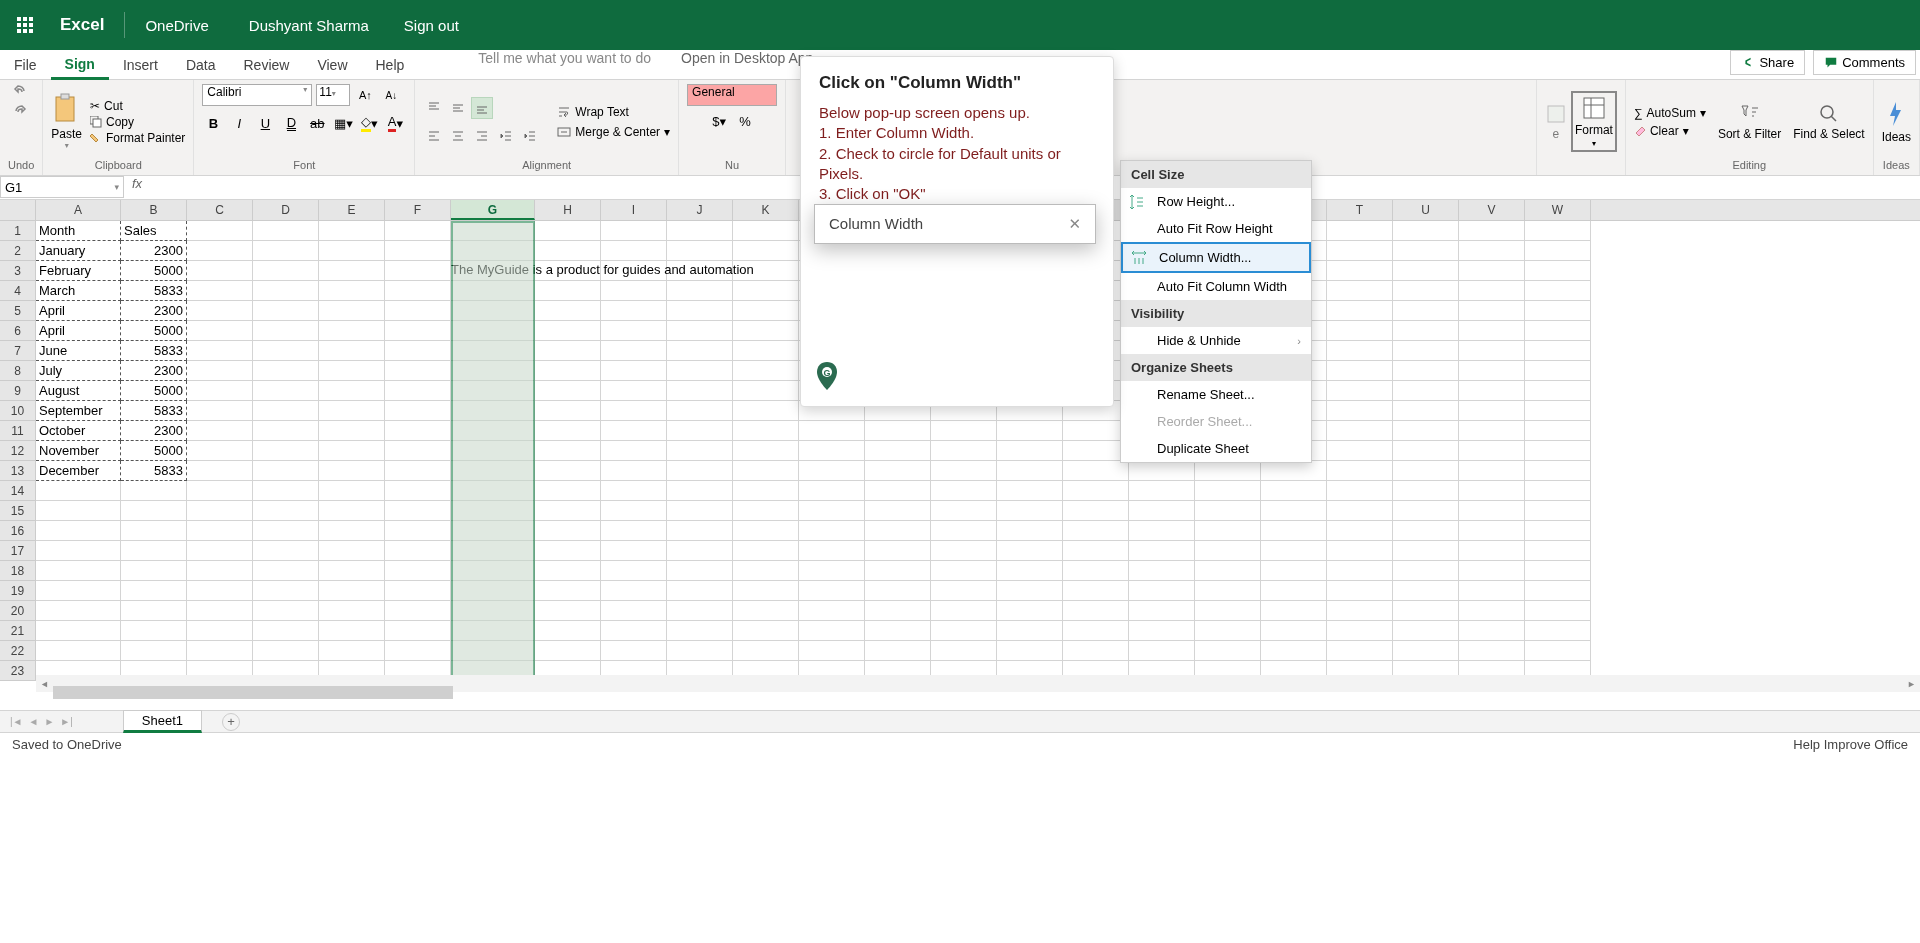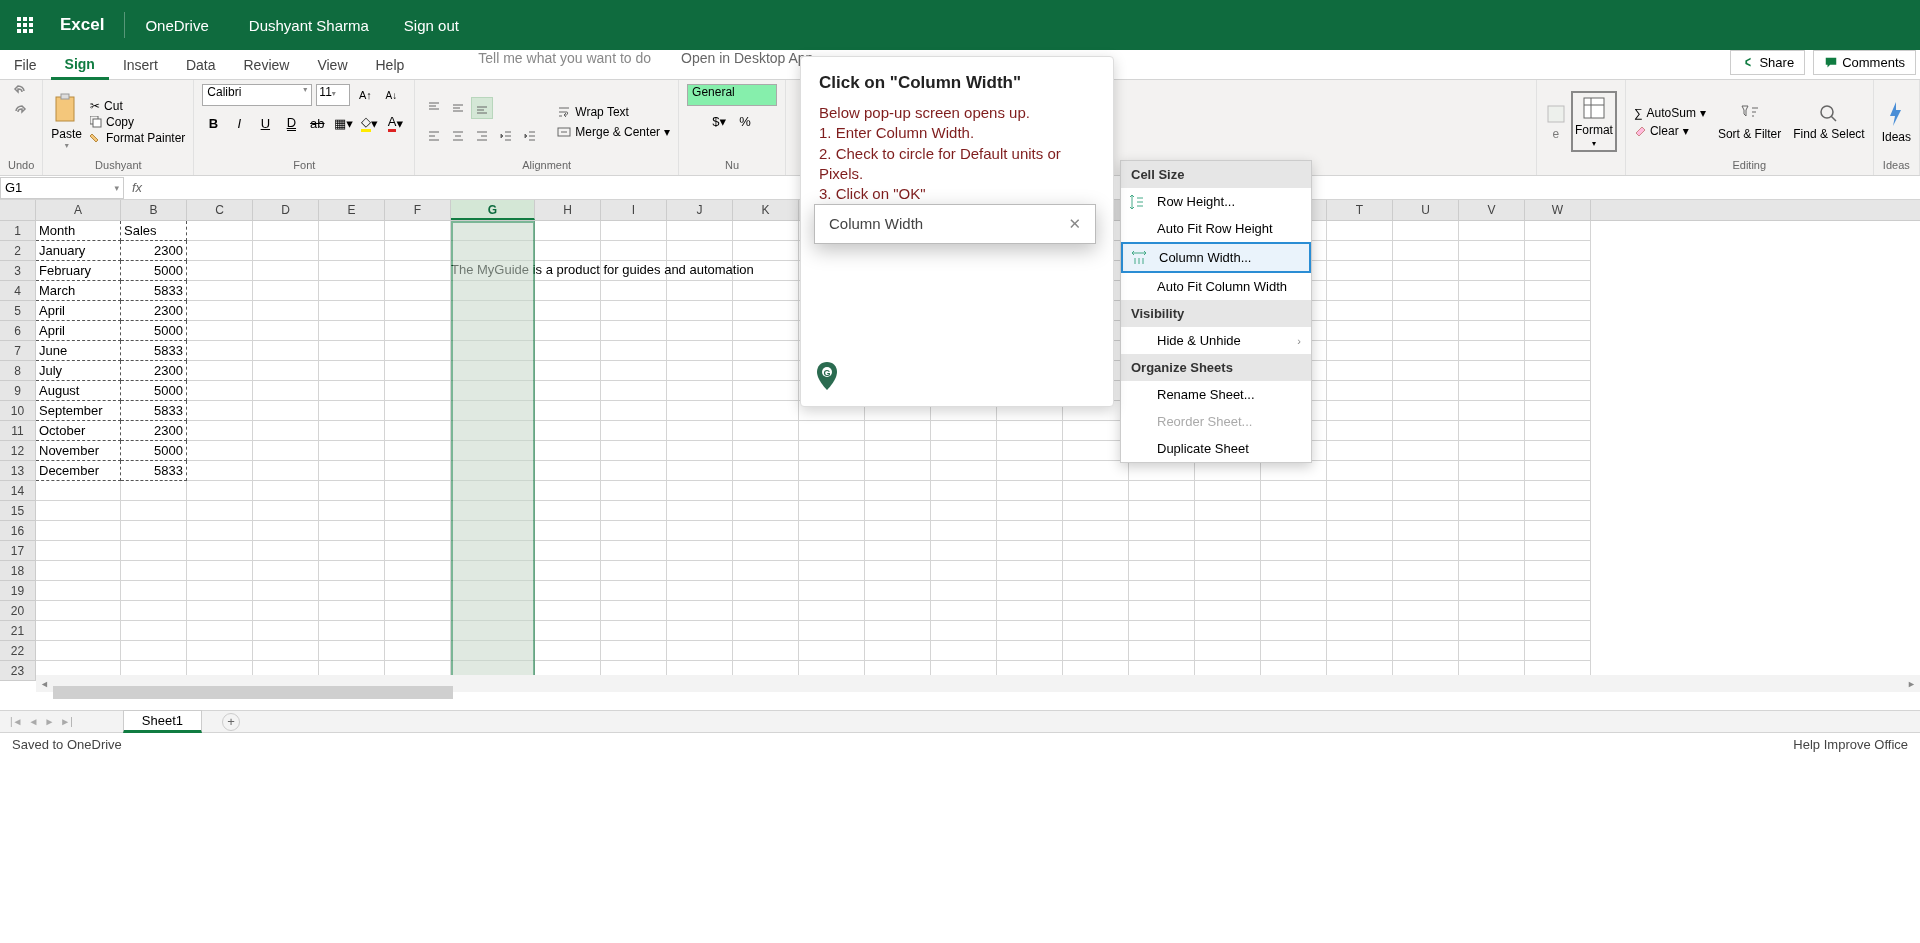--- a/index.html
+++ b/index.html
@@ -41,28 +41,28 @@
 .font-row { display: flex; align-items: center; gap: 4px; }
 .font-select { width: 110px; height: 22px; border: 1px solid #aaa; font-size: 12px; padding: 0 4px; background: #fff; }
 .size-select { width: 34px; height: 22px; border: 1px solid #aaa; font-size: 12px; padding: 0 2px; background: #fff; }
 .btn-icon { width: 22px; height: 22px; display: inline-flex; align-items: center; justify-content: center; font-size: 13px; }
 .align-row { display: flex; gap: 2px; }
 .align-btn { width: 22px; height: 22px; display: flex; align-items: center; justify-content: center; border: 1px solid transparent; }
 .align-btn.sel { background: #d4e7d6; border: 1px solid #b8d6bc; }
 .wrap-merge { display: flex; flex-direction: column; gap: 6px; font-size: 12px; }
 .wrap-merge div { display: flex; align-items: center; gap: 4px; }
 .num-fmt { display: flex; flex-direction: column; gap: 4px; }
-.num-select { width: 90px; height: 22px; border: 1px solid #aaa; font-size: 12px; background: #86efac; padding: 0 4px; }
+.num-select { width: 90px; height: 22px; border: 1px solid #aaa; font-size: 12px; background: #fca5a5; padding: 0 4px; }
 .vert-btn { display: flex; flex-direction: column; align-items: center; font-size: 12px; gap: 2px; cursor: pointer; }
 .vert-btn.highlighted { border: 2px solid #888; padding: 2px; }
 .editing-col { display: flex; flex-direction: column; gap: 4px; font-size: 12px; }
 .editing-item { display: flex; align-items: center; gap: 4px; }
 
 
-.formula-bar { height: 24px; display: flex; align-items: center; border-bottom: 1px solid #d4d4d4; }
+.formula-bar { height: 24px; display: flex; border-bottom: 1px solid #d4d4d4; }
 .name-box { width: 124px; height: 22px; border: 1px solid #ccc; padding: 0 4px; font-size: 13px; display: flex; align-items: center; justify-content: space-between; }
 .name-box .caret { font-size: 9px; color: #888; }
 .fx { padding: 0 8px; font-style: italic; color: #666; font-size: 13px; }
 
 
 .grid-wrap { position: relative; height: 510px; overflow: hidden; }
 .col-headers { display: flex; height: 21px; background: #e6e6e6; border-bottom: 1px solid #ccc; }
 .corner { width: 36px; border-right: 1px solid #ccc; background: #e6e6e6; }
 .col-h { border-right: 1px solid #ccc; text-align: center; font-size: 12px; line-height: 21px; color: #444; }
 .col-h.sel { background: #d4e7d6; color: #0b6a3c; font-weight: 600; border-bottom: 2px solid #107c41; }
@@ -214,21 +214,21 @@
             <span>Copy</span>
           </div>
         <div class="clip-item">
             <svg width="12" height="12">
               <path d="M2 2l6 6-2 2-6-6z" fill="#f4c77b" stroke="#b88a3e"></path>
             </svg>
             <span>Format Painter</span>
           </div>
       </div>
     </div>
-    <div class="group-label">Dushyant</div>
+    <div class="group-label">Clipboard</div>
   </div>
 
   <div class="group">
     <div class="group-content" style="flex-direction:column;gap:6px;align-items:flex-start">
       <div class="font-row">
         <div class="font-select"><span>Calibri</span> <span style="float:right;font-size:8px;color:#888">▾</span></div>
         <div class="size-select"><span>11</span><span style="font-size:8px;color:#888">▾</span></div>
         <span class="btn-icon" style="font-size:11px">A↑</span>
         <span class="btn-icon" style="font-size:10px">A↓</span>
       </div>

